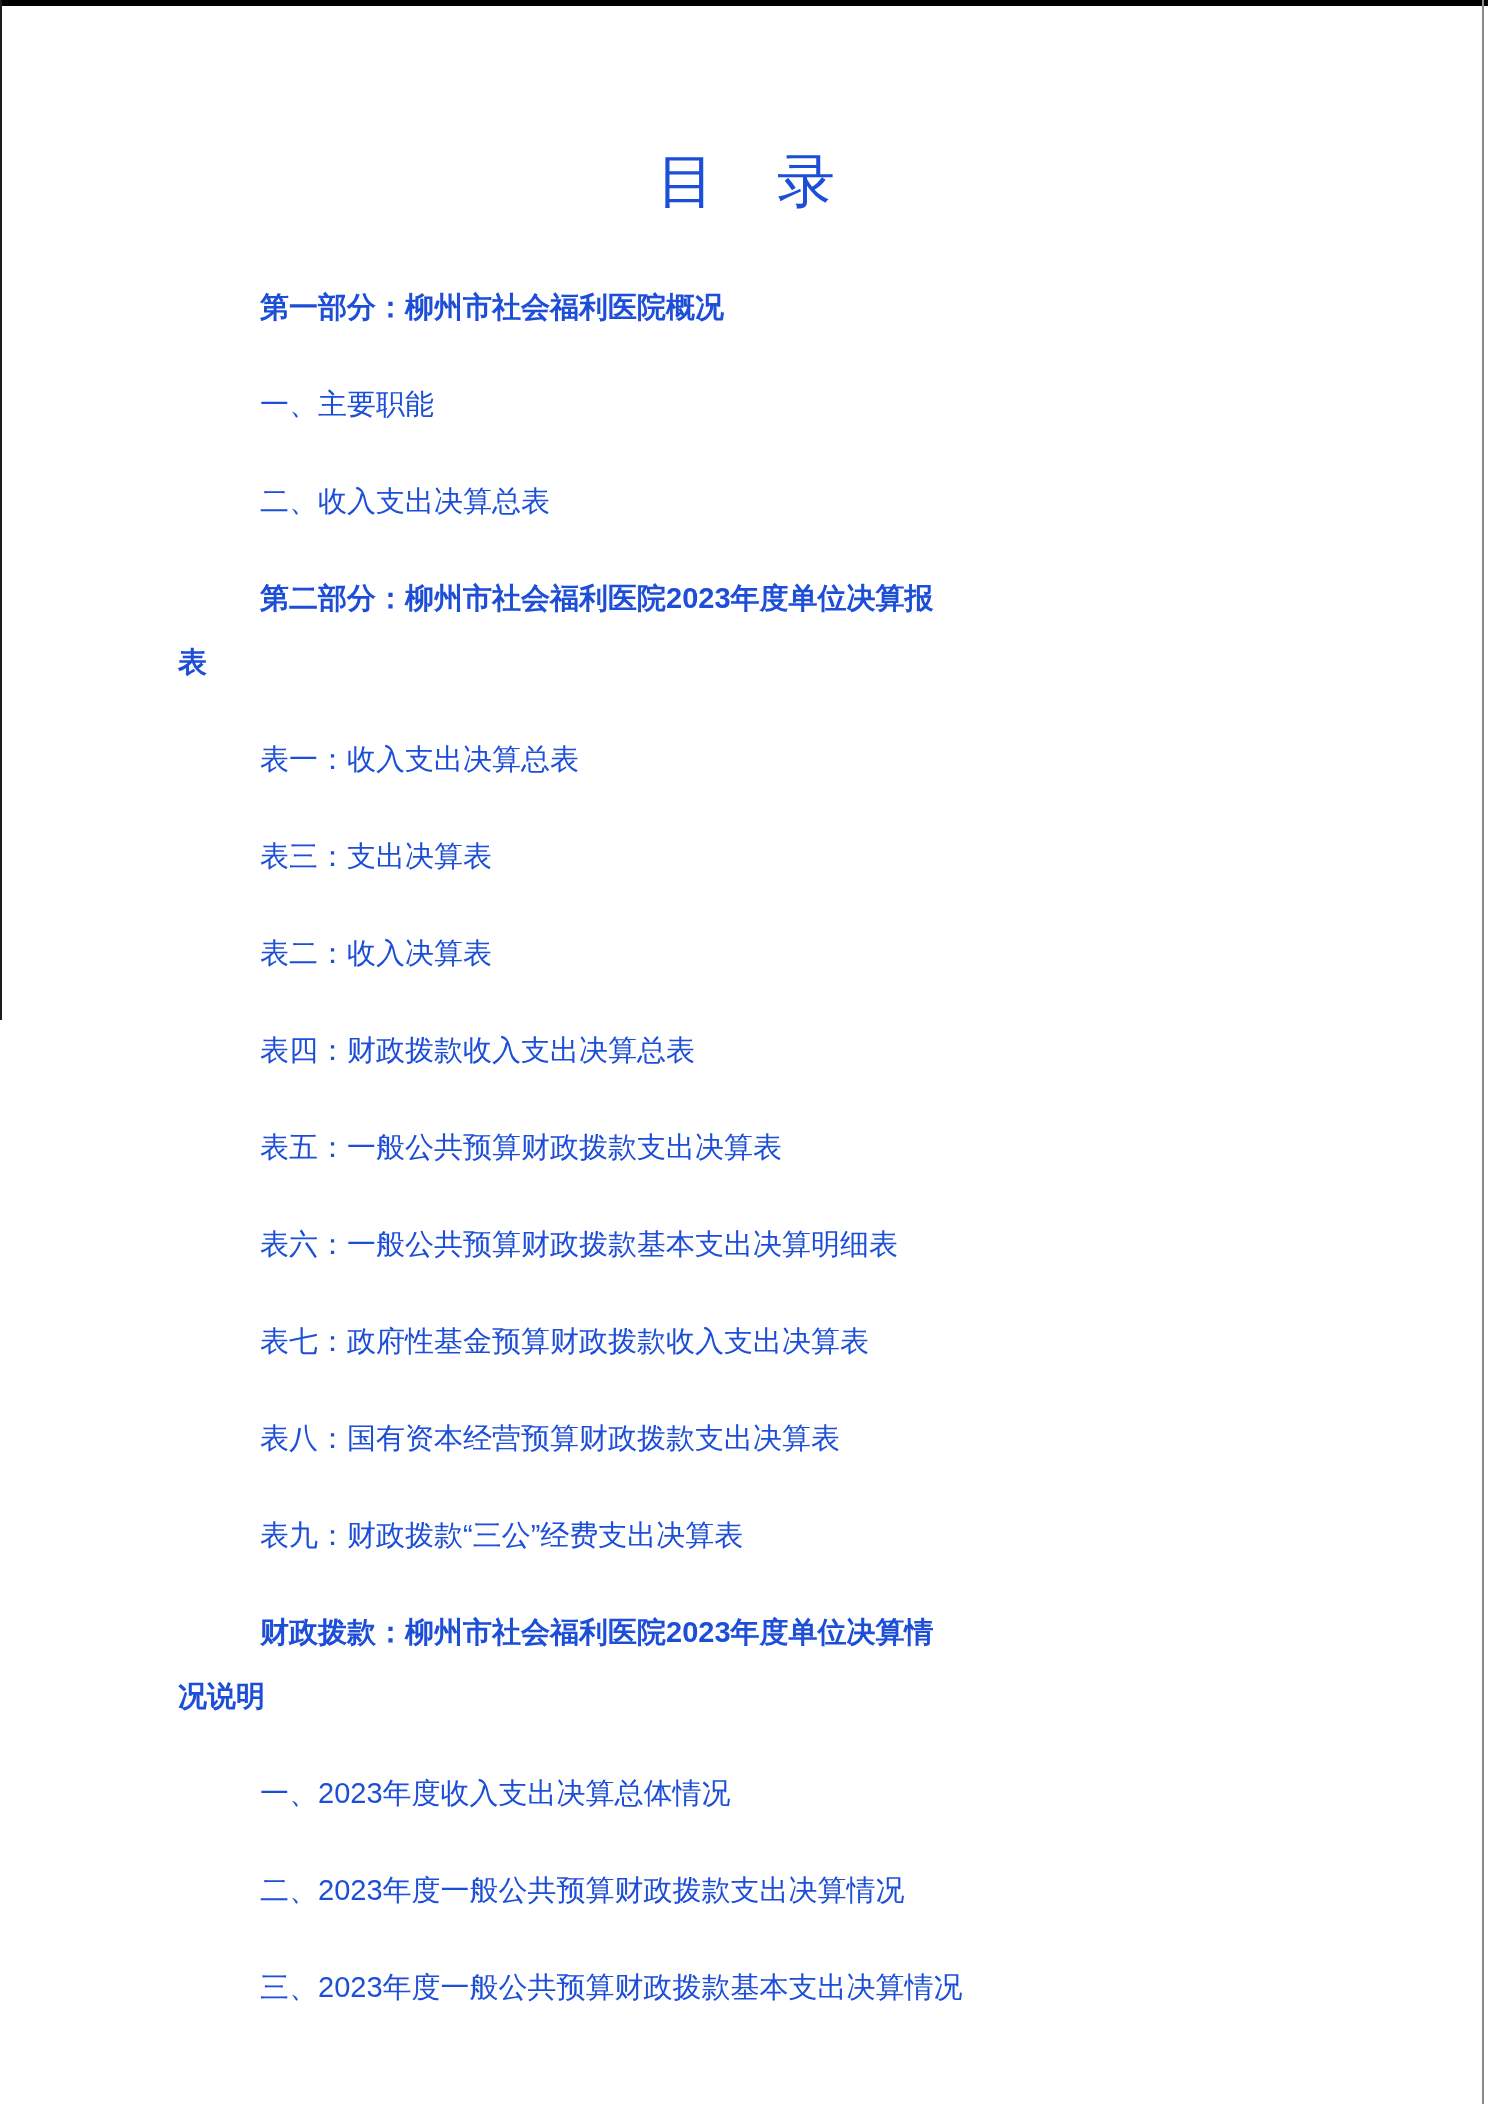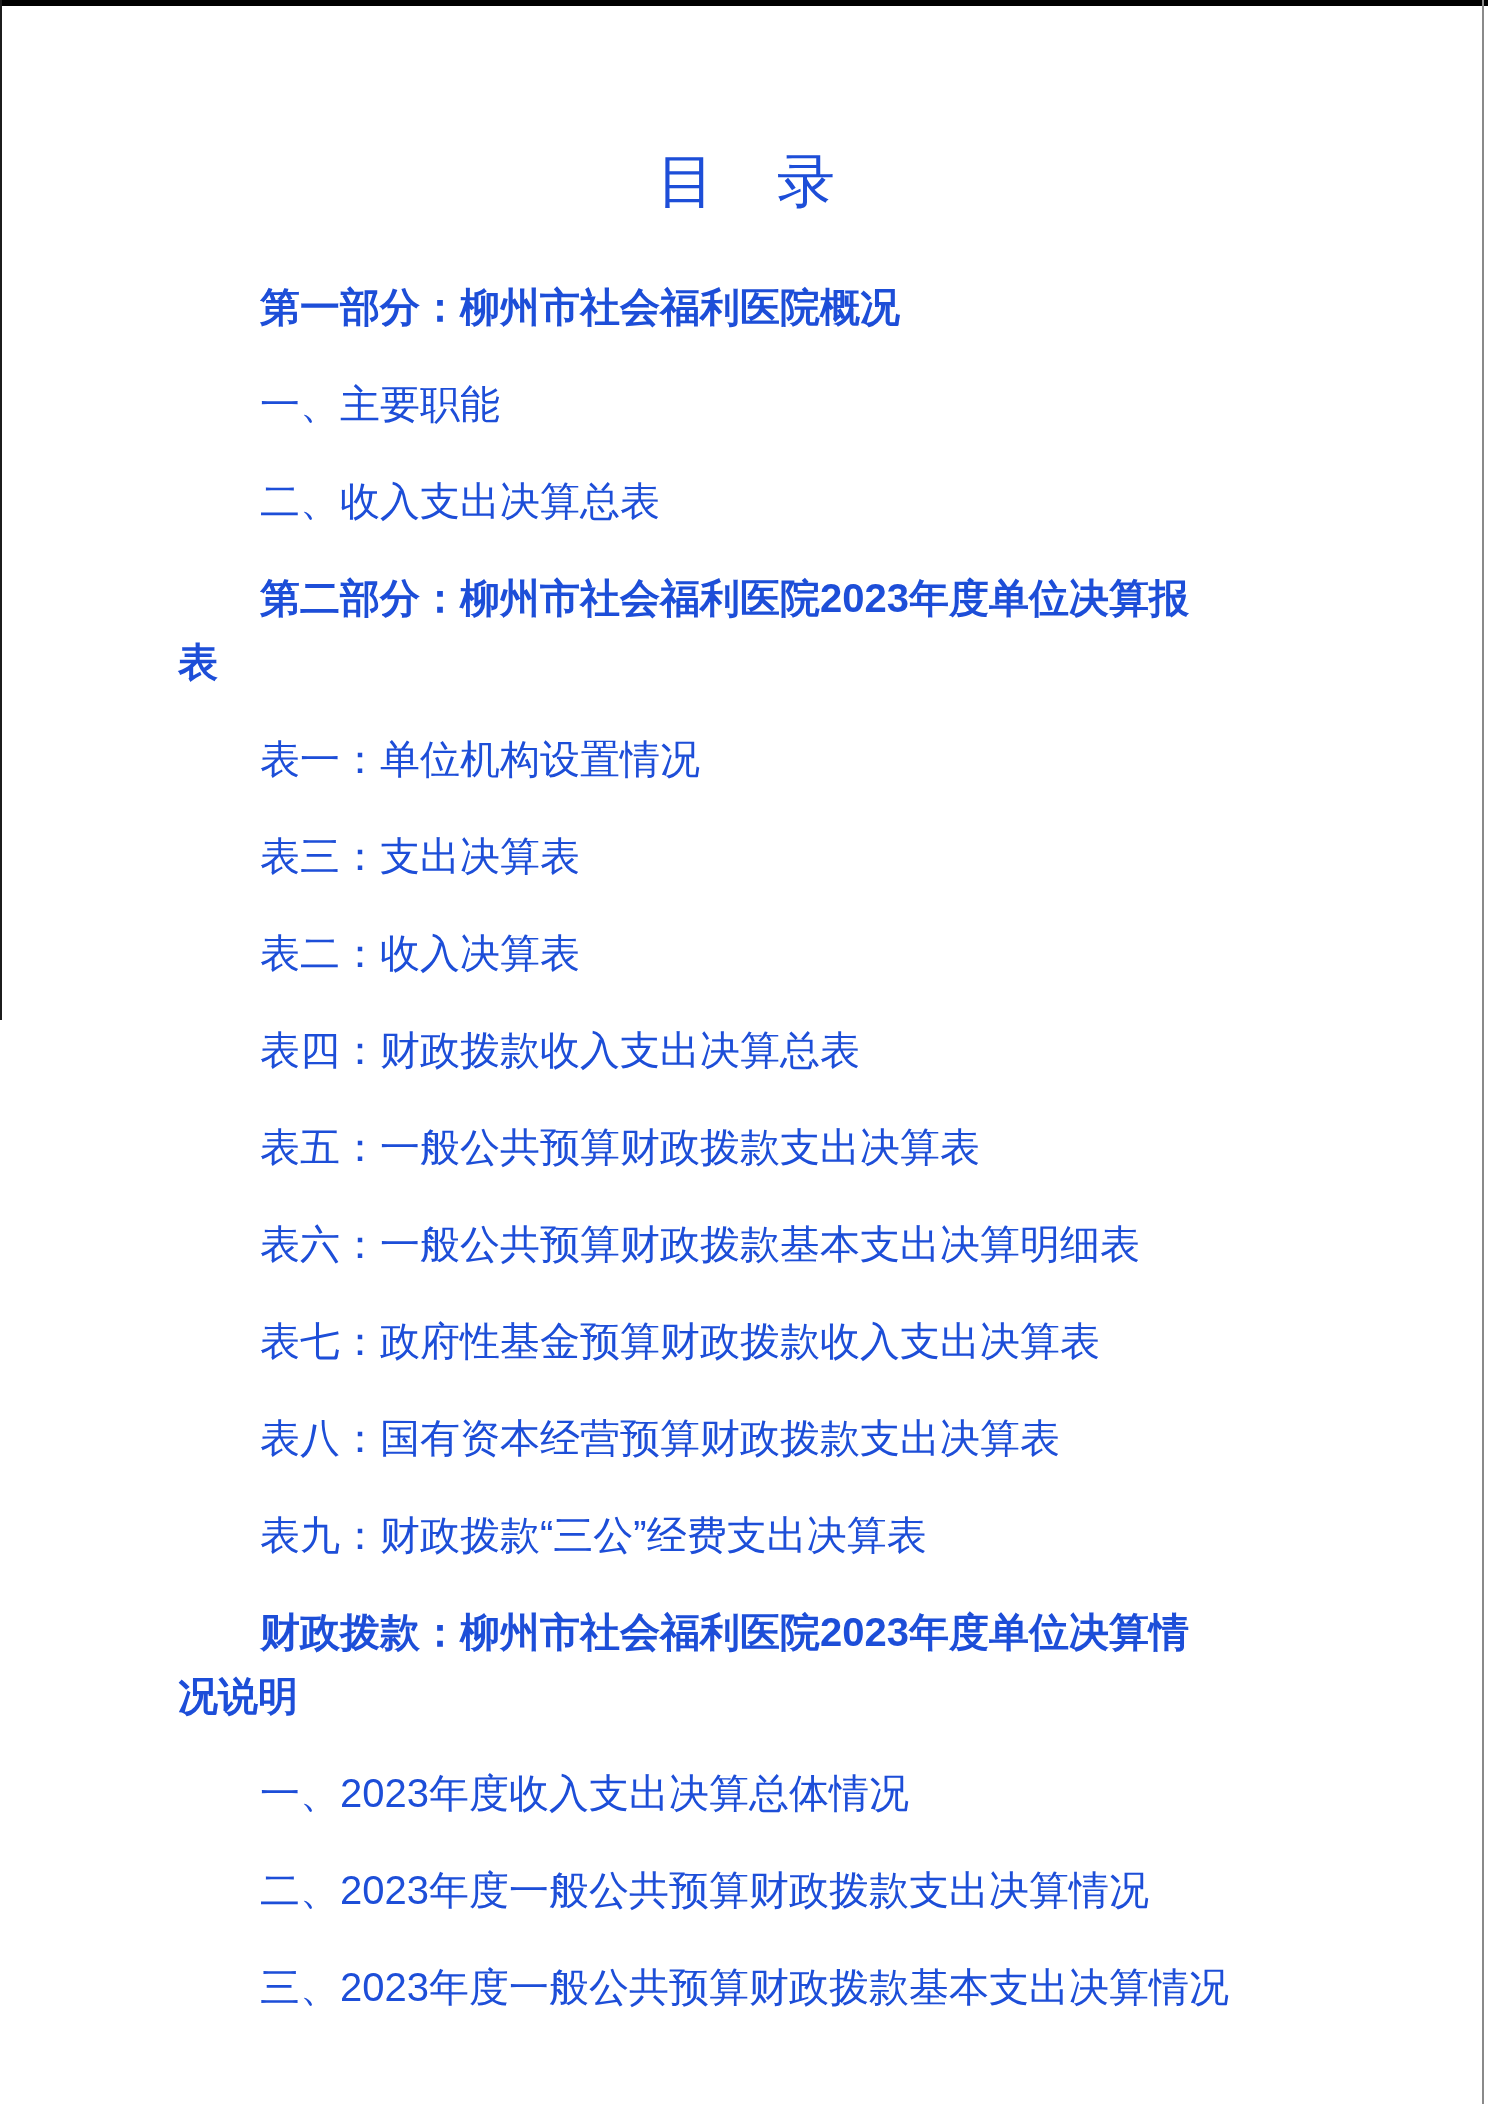--- a/index.html
+++ b/index.html
@@ -36,21 +36,21 @@
     text-align: center;
     font-size: 58px;
     line-height: 64px;
     font-weight: 400;
     font-family: "Liberation Serif", serif;
     white-space: pre;
     letter-spacing: 2px;
   }
   p.entry {
     margin: 0 0 33px 0;
-    font-size: 40px;
+    font-size: 29px;
     line-height: 64px;
     white-space: pre-wrap;
     text-indent: 82px;
     word-break: break-all;
   }
   p.entry.heading { font-weight: 700; }
 </style>
 </head>
 <body>
 
@@ -61,21 +61,21 @@
 
   <div class="content">
     <div class="doc-title">目　录</div>
 
     <p class="entry heading">第一部分：柳州市社会福利医院概况</p>
     <p class="entry">一、主要职能</p>
     <p class="entry">二、收入支出决算总表</p>
 
     <p class="entry heading">第二部分：柳州市社会福利医院2023年度单位决算报
 表</p>
-    <p class="entry">表一：单位机构设置情况</p>
+    <p class="entry">表一：收入支出决算总表</p>
     <p class="entry">表三：支出决算表</p>
     <p class="entry">表二：收入决算表</p>
     <p class="entry">表四：财政拨款收入支出决算总表</p>
     <p class="entry">表五：一般公共预算财政拨款支出决算表</p>
     <p class="entry">表六：一般公共预算财政拨款基本支出决算明细表</p>
     <p class="entry">表七：政府性基金预算财政拨款收入支出决算表</p>
     <p class="entry">表八：国有资本经营预算财政拨款支出决算表</p>
     <p class="entry">表九：财政拨款“三公”经费支出决算表</p>
 
     <p class="entry heading">财政拨款：柳州市社会福利医院2023年度单位决算情

